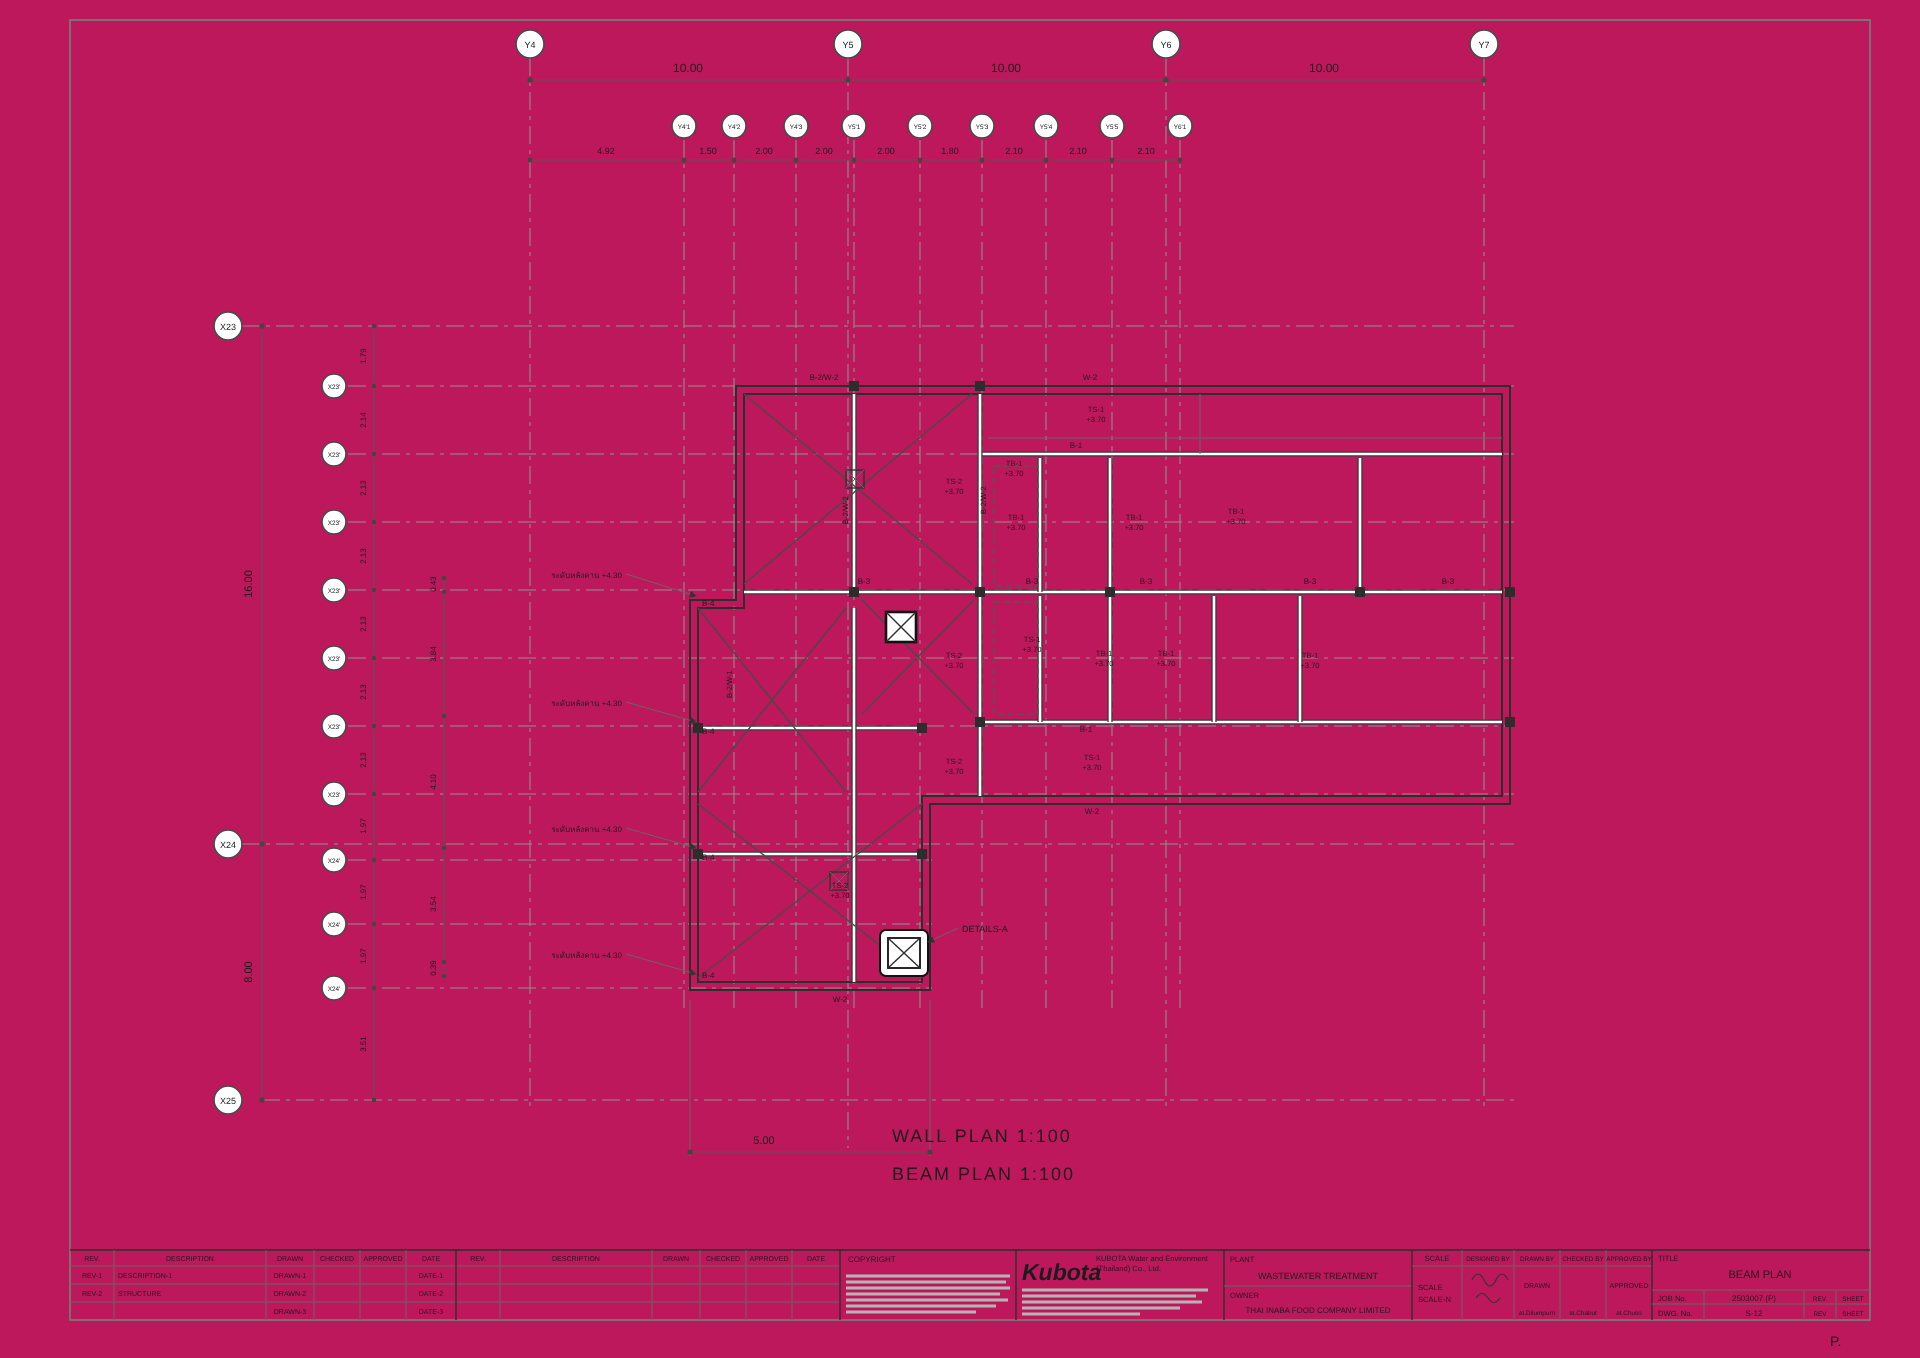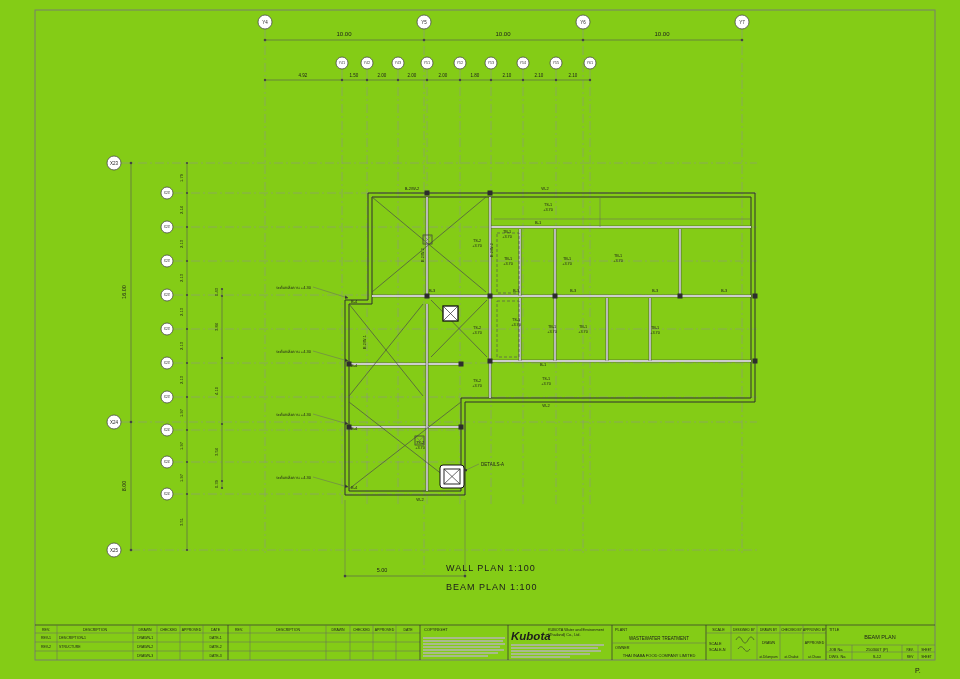--- a/index.html
+++ b/index.html
@@ -1,16 +1,16 @@
 <!DOCTYPE html>
 <html><head>
 <meta charset="utf-8">
 <style>
   html,body{margin:0;padding:0;background:#fff;}
-  #sheet{position:relative;width:960px;height:679px;background:#84cc16;overflow:hidden;}
+  #sheet{position:relative;width:960px;height:679px;background:#be185d;overflow:hidden;}
   svg text{font-family:"Liberation Sans","DejaVu Sans",sans-serif;fill:#1c1c1c;}
   .gl{stroke:#8f8f8f;stroke-width:.55;stroke-dasharray:9 3 2 3;}
   .dl{stroke:#555;stroke-width:.6;}
   .th{stroke:#666;stroke-width:.5;}
   .wl{fill:none;stroke:#2e2e2e;stroke-width:1;}
   .bl{stroke:#3a3a3a;stroke-width:2.6;}
   .bc{stroke:#ffffff;stroke-width:1.3;}
   .dg{stroke:#4a4a4a;stroke-width:.7;}
   .dd{fill:none;stroke:#555;stroke-width:.7;stroke-dasharray:3 2;}
   .tb{stroke:#2e2e2e;stroke-width:.7;}

